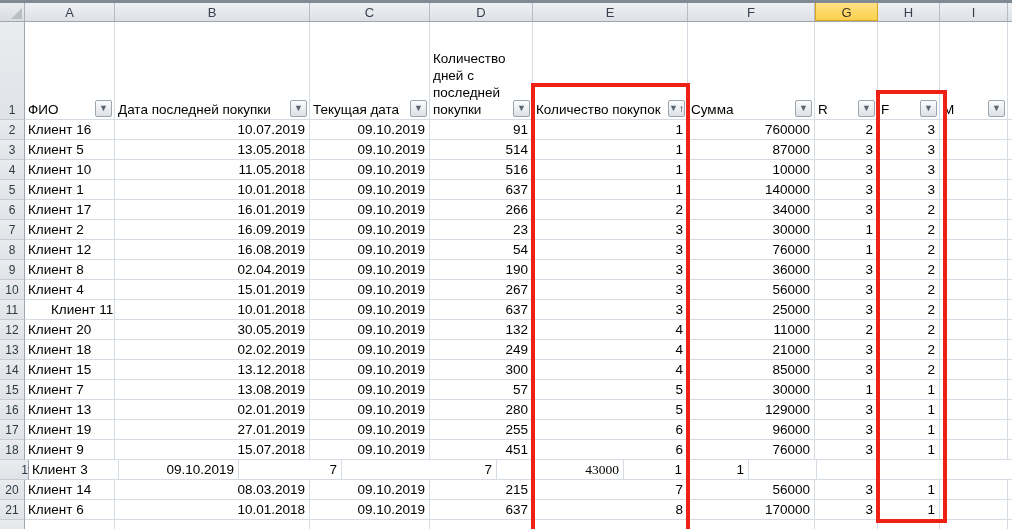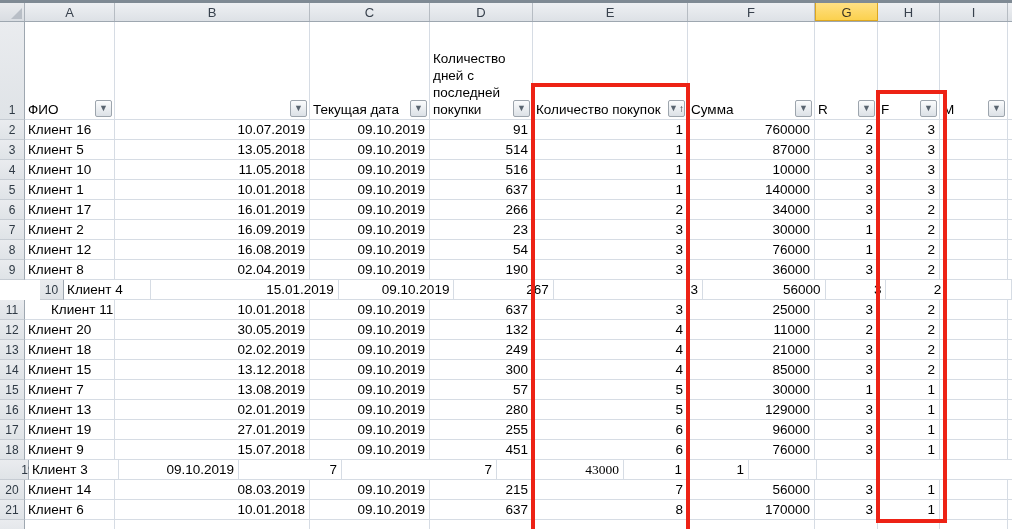--- a/index.html
+++ b/index.html
@@ -77,20 +77,21 @@
 
     <div class="row hrow" id="headerRow">
       <div class="rowhead">1</div>
     <div class="cell" style="width: 90px;">
           <span class="hlabel">ФИО</span>
           <div class="filterbtn">
             <span class="caret">▼</span>
           </div>
         </div>
         <div class="cell" style="width: 195px;">
+          <span class="hlabel">Дата последней покупки</span>
           <div class="filterbtn">
             <span class="caret">▼</span>
           </div>
         </div>
         <div class="cell" style="width: 120px;">
           <span class="hlabel">Текущая дата</span>
           <div class="filterbtn">
             <span class="caret">▼</span>
           </div>
         </div>
@@ -232,21 +233,21 @@
         <div class="cell datacell ar" style="width: 120px;">09.10.2019</div>
         <div class="cell datacell ar" style="width: 103px;">190</div>
         <div class="cell datacell ar" style="width: 155px;">3</div>
         <div class="cell datacell ar" style="width: 127px;">36000</div>
         <div class="cell datacell ar" style="width: 63px;">3</div>
         <div class="cell datacell ar" style="width: 62px;">2</div>
         <div class="cell datacell ar" style="width: 68px;"></div>
         <div class="rowfill"></div>
       </div>
       <div class="row">
-        <div class="rowhead" style="height: 20px; margin-left: 40px;">10</div>
+        <div class="rowhead" style="height: 20px;">10</div>
         <div class="cell datacell al" style="width: 90px;">Клиент 4</div>
         <div class="cell datacell ar" style="width: 195px;">15.01.2019</div>
         <div class="cell datacell ar" style="width: 120px;">09.10.2019</div>
         <div class="cell datacell ar" style="width: 103px;">267</div>
         <div class="cell datacell ar" style="width: 155px;">3</div>
         <div class="cell datacell ar" style="width: 127px;">56000</div>
         <div class="cell datacell ar" style="width: 63px;">3</div>
         <div class="cell datacell ar" style="width: 62px;">2</div>
         <div class="cell datacell ar" style="width: 68px;"></div>
         <div class="rowfill"></div>

